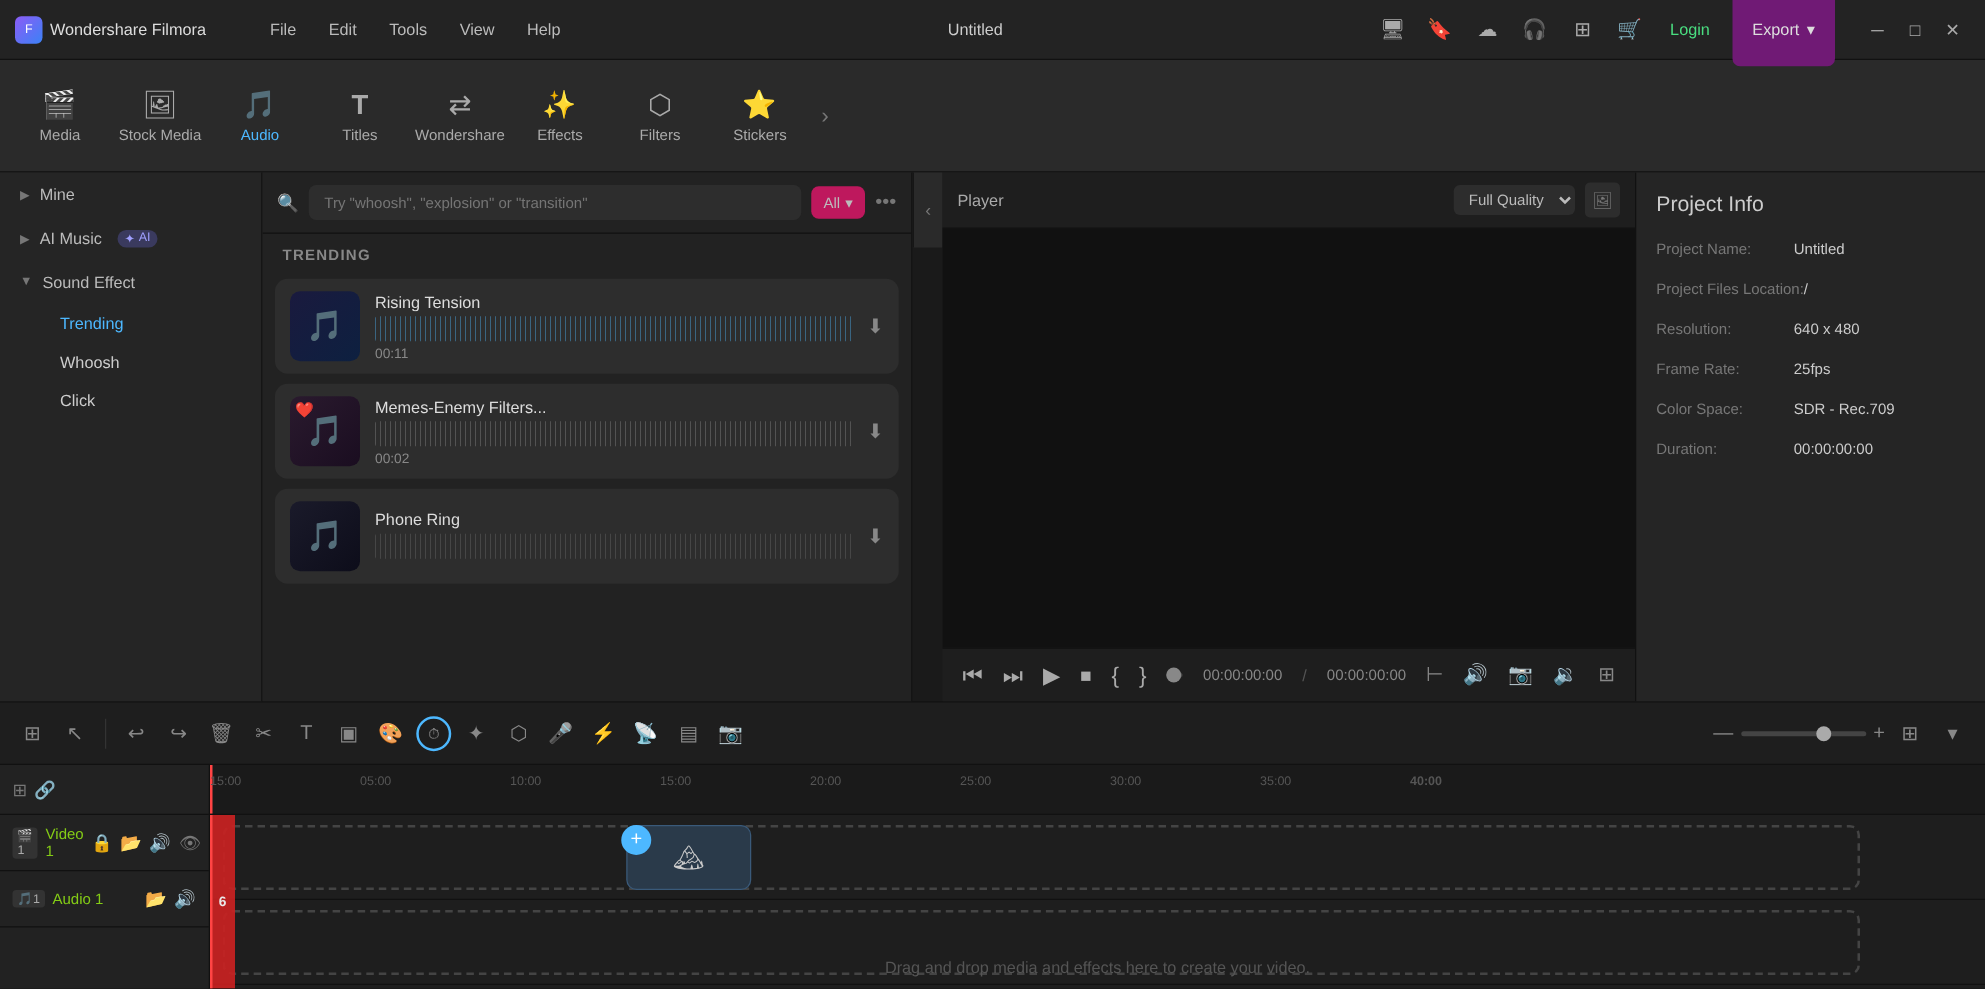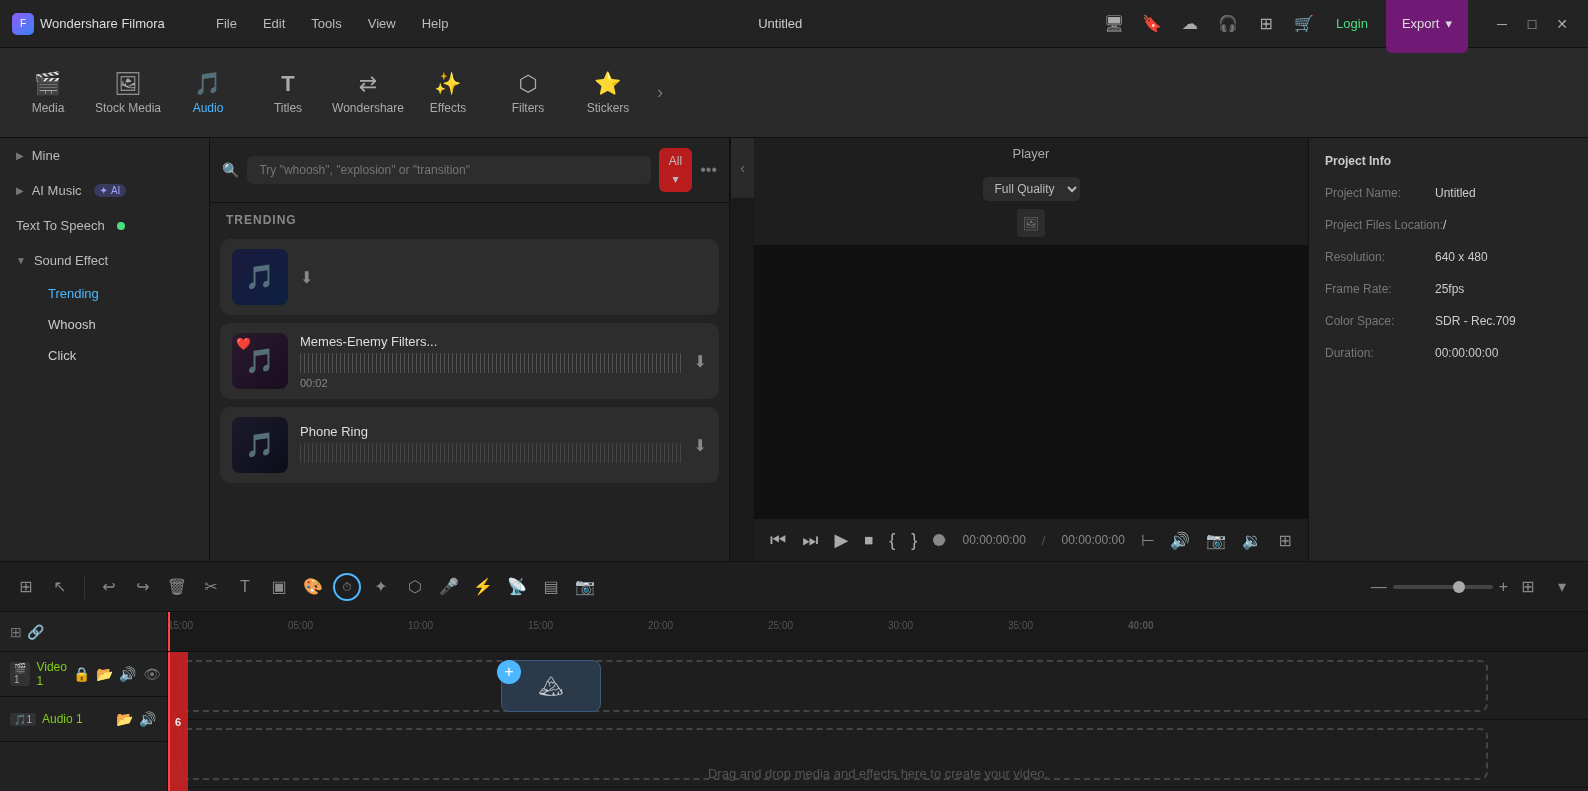--- a/index.html
+++ b/index.html
@@ -43,51 +43,51 @@
     .panel-sub { padding-left: 32px; }
     .panel-sub-item { padding: 8px 16px; cursor: pointer; font-size: 13px; }
     .panel-sub-item.active { color: #4db8ff; }
     .panel-collapse-btn { width: 24px; height: 60px; background: #2a2a2a; border-left: 1px solid #111; display: flex; align-items: center; justify-content: center; cursor: pointer; color: #777; font-size: 14px; }
 
     
     #center-panel { flex: 1; background: #222; display: flex; flex-direction: column; overflow: hidden; max-width: 520px; border-right: 1px solid #111; }
     #search-bar { display: flex; align-items: center; padding: 10px 12px; gap: 8px; border-bottom: 1px solid #111; }
     #search-input { flex: 1; background: #2d2d2d; border: none; border-radius: 6px; padding: 7px 12px; color: #bbb; font-size: 12px; outline: none; }
     .search-icon { color: #777; font-size: 14px; }
-    .filter-select { background: #b91c1c; border: none; border-radius: 6px; padding: 6px 10px; color: #bbb; font-size: 12px; cursor: pointer; display: flex; align-items: center; gap: 4px; flex-direction: column; }
+    .filter-select { background: #be185d; border: none; border-radius: 6px; padding: 6px 10px; color: #bbb; font-size: 12px; cursor: pointer; display: flex; align-items: center; gap: 4px; }
     .more-btn { background: transparent; border: none; color: #777; cursor: pointer; font-size: 16px; }
     #trending-label { padding: 10px 16px 6px; font-size: 12px; color: #888; letter-spacing: 1px; font-weight: 600; }
     #sound-list { flex: 1; overflow-y: auto; padding: 6px 10px; display: flex; flex-direction: column; gap: 8px; }
     .sound-card { display: flex; align-items: center; background: #2d2d2d; border-radius: 10px; padding: 10px 12px; gap: 12px; cursor: pointer; }
     .sound-thumb { width: 56px; height: 56px; border-radius: 8px; background: #1a1a2e; display: flex; align-items: center; justify-content: center; flex-shrink: 0; position: relative; overflow: hidden; }
     .sound-thumb .music-note { font-size: 24px; color: #4db8ff; }
     .sound-thumb .heart { position: absolute; top: 4px; left: 4px; font-size: 12px; }
     .sound-info { flex: 1; min-width: 0; }
     .sound-name { font-size: 13px; color: #ddd; margin-bottom: 4px; white-space: nowrap; overflow: hidden; text-overflow: ellipsis; }
     .sound-wave { height: 20px; background: repeating-linear-gradient(90deg, #555 0px, #555 2px, transparent 2px, transparent 5px); border-radius: 2px; margin-bottom: 4px; }
     .sound-duration { font-size: 11px; color: #888; }
     .sound-download { color: #888; font-size: 16px; cursor: pointer; flex-shrink: 0; }
 
     
     #preview-panel { flex: 1; background: #1e1e1e; display: flex; flex-direction: column; }
-    #player-bar { display: flex; align-items: center; padding: 8px 12px; gap: 8px; border-bottom: 1px solid #111; flex-direction: column; }
+    #player-bar { display: flex; align-items: center; padding: 8px 12px; gap: 8px; border-bottom: 1px solid #111; }
     .player-tab { color: #aaa; font-size: 13px; }
     .quality-select { background: #2d2d2d; border: none; border-radius: 5px; padding: 4px 8px; color: #bbb; font-size: 12px; cursor: pointer; }
     #preview-area { flex: 1; background: #111; display: flex; align-items: center; justify-content: center; }
     #player-controls { display: flex; align-items: center; padding: 10px 16px; gap: 16px; border-top: 1px solid #111; }
     .ctrl-btn { color: #aaa; font-size: 18px; cursor: pointer; }
     .time-slider { flex: 1; height: 4px; background: #444; border-radius: 2px; position: relative; }
     .time-slider .thumb { position: absolute; left: 0; top: -4px; width: 12px; height: 12px; background: #888; border-radius: 50%; }
     .time-display { color: #888; font-size: 12px; white-space: nowrap; }
     .time-sep { color: #555; }
     .ctrl-icon { color: #888; font-size: 16px; cursor: pointer; }
 
     
     #project-panel { width: 280px; background: #252525; border-left: 1px solid #111; overflow-y: auto; padding: 16px; }
-    #project-panel h3 { color: #ccc; font-size: 12px; margin-bottom: 16px; font-weight: 700; }
+    #project-panel h3 { color: #ccc; font-size: 17px; margin-bottom: 16px; font-weight: 400; }
     .info-row { display: flex; margin-bottom: 14px; }
     .info-label { color: #777; font-size: 12px; min-width: 110px; line-height: 1.5; }
     .info-value { color: #ccc; font-size: 12px; line-height: 1.5; }
 
     
     #timeline-area { height: 230px; background: #1e1e1e; border-top: 1px solid #111; display: flex; flex-direction: column; }
     #timeline-toolbar { display: flex; align-items: center; padding: 6px 12px; gap: 6px; border-bottom: 1px solid #111; height: 50px; }
     .tl-btn { color: #888; font-size: 16px; cursor: pointer; display: flex; align-items: center; justify-content: center; width: 28px; height: 28px; border-radius: 4px; }
     .tl-sep { width: 1px; height: 24px; background: #333; margin: 0 4px; }
     .tl-spacer { flex: 1; }
@@ -195,24 +195,20 @@
 
     <div class="panel-item">
       <span class="chevron">▶</span>
       <span>AI Music</span>
       <span class="badge">
         <span>✦</span>
         <span>AI</span>
       </span>
     </div>
 
-    <div class="panel-item">
-      <span>Text To Speech</span>
-      <span class="green-dot"></span>
-    </div>
 
     <div class="panel-item">
       <span class="chevron">▼</span>
       <span>Sound Effect</span>
     </div>
     <div class="panel-sub">
       <div class="panel-sub-item active">Trending</div>
       <div class="panel-sub-item">Whoosh</div>
       <div class="panel-sub-item">Click</div>
     </div>
@@ -227,20 +223,25 @@
         <span>▾</span>
       </div>
       <button class="more-btn">•••</button>
     </div>
     <div id="trending-label">TRENDING</div>
     <div id="sound-list">
 
       <div class="sound-card">
         <div class="sound-thumb" style="background:linear-gradient(135deg,#1a1a3e,#0d2040);">
           <span class="music-note">🎵</span>
+        </div>
+        <div class="sound-info">
+          <div class="sound-name">Rising Tension</div>
+          <div class="sound-wave" style="height:20px;width:100%;background:repeating-linear-gradient(90deg,#4db8ff 0px,#4db8ff 1px,transparent 1px,transparent 4px);opacity:0.4;border-radius:2px;"></div>
+          <div class="sound-duration">00:11</div>
         </div>
         <span class="sound-download">⬇</span>
       </div>
 
       <div class="sound-card">
         <div class="sound-thumb" style="background:linear-gradient(135deg,#2a1a2e,#1a0d20);position:relative;">
           <span class="heart" style="position:absolute;top:4px;left:4px;font-size:12px;">❤️</span>
           <span class="music-note">🎵</span>
         </div>
         <div class="sound-info">

